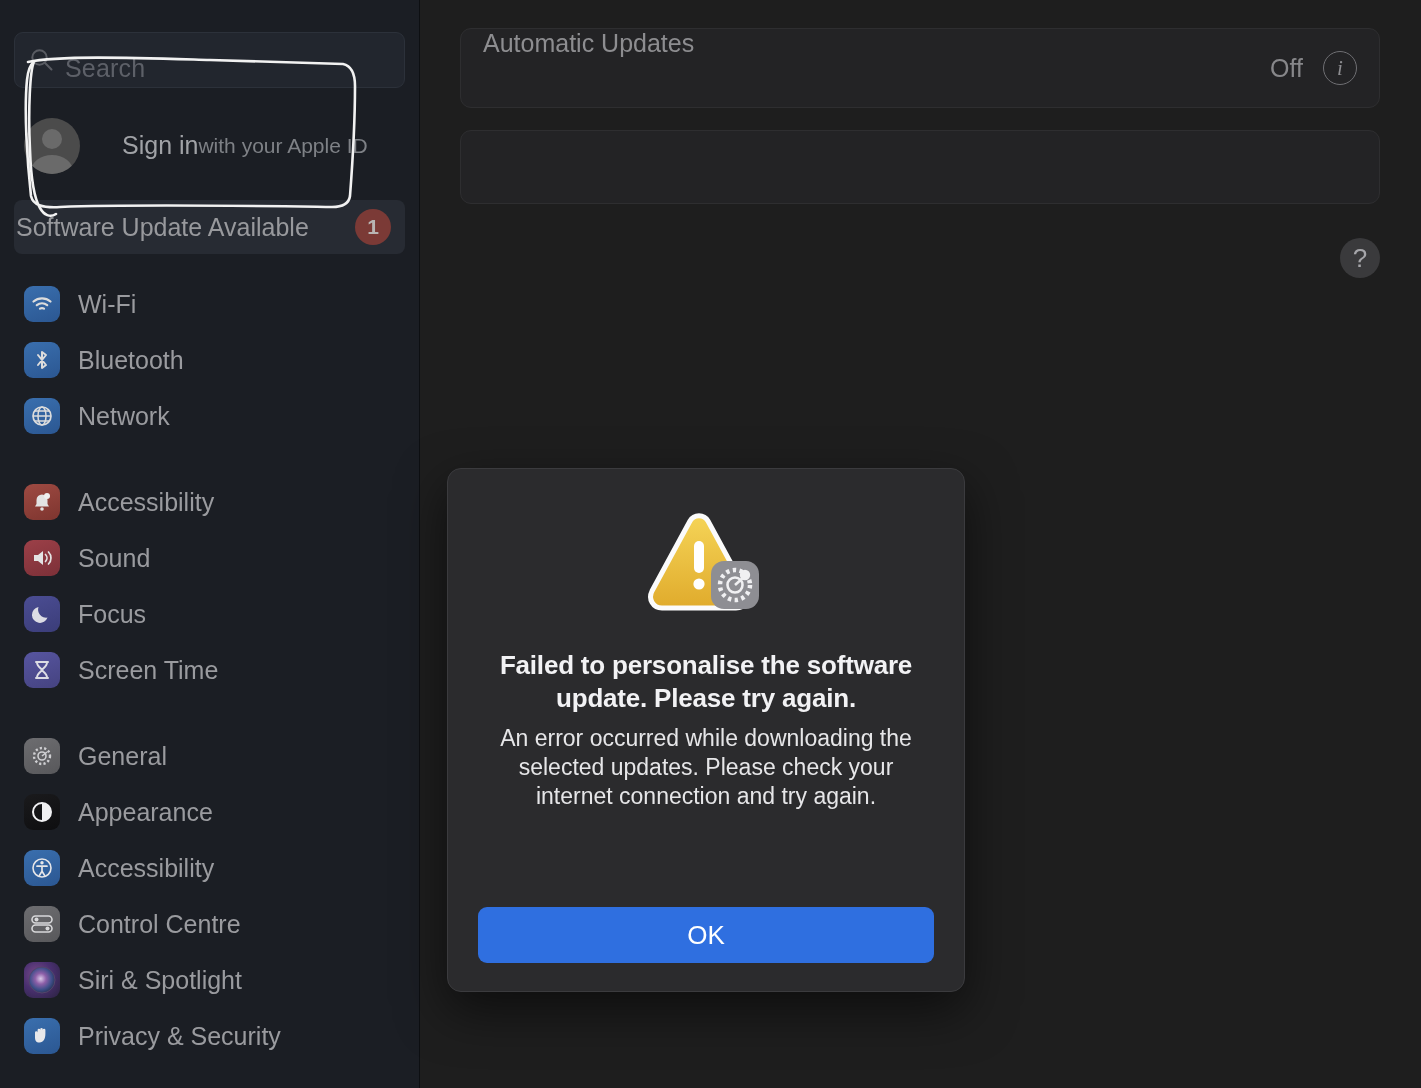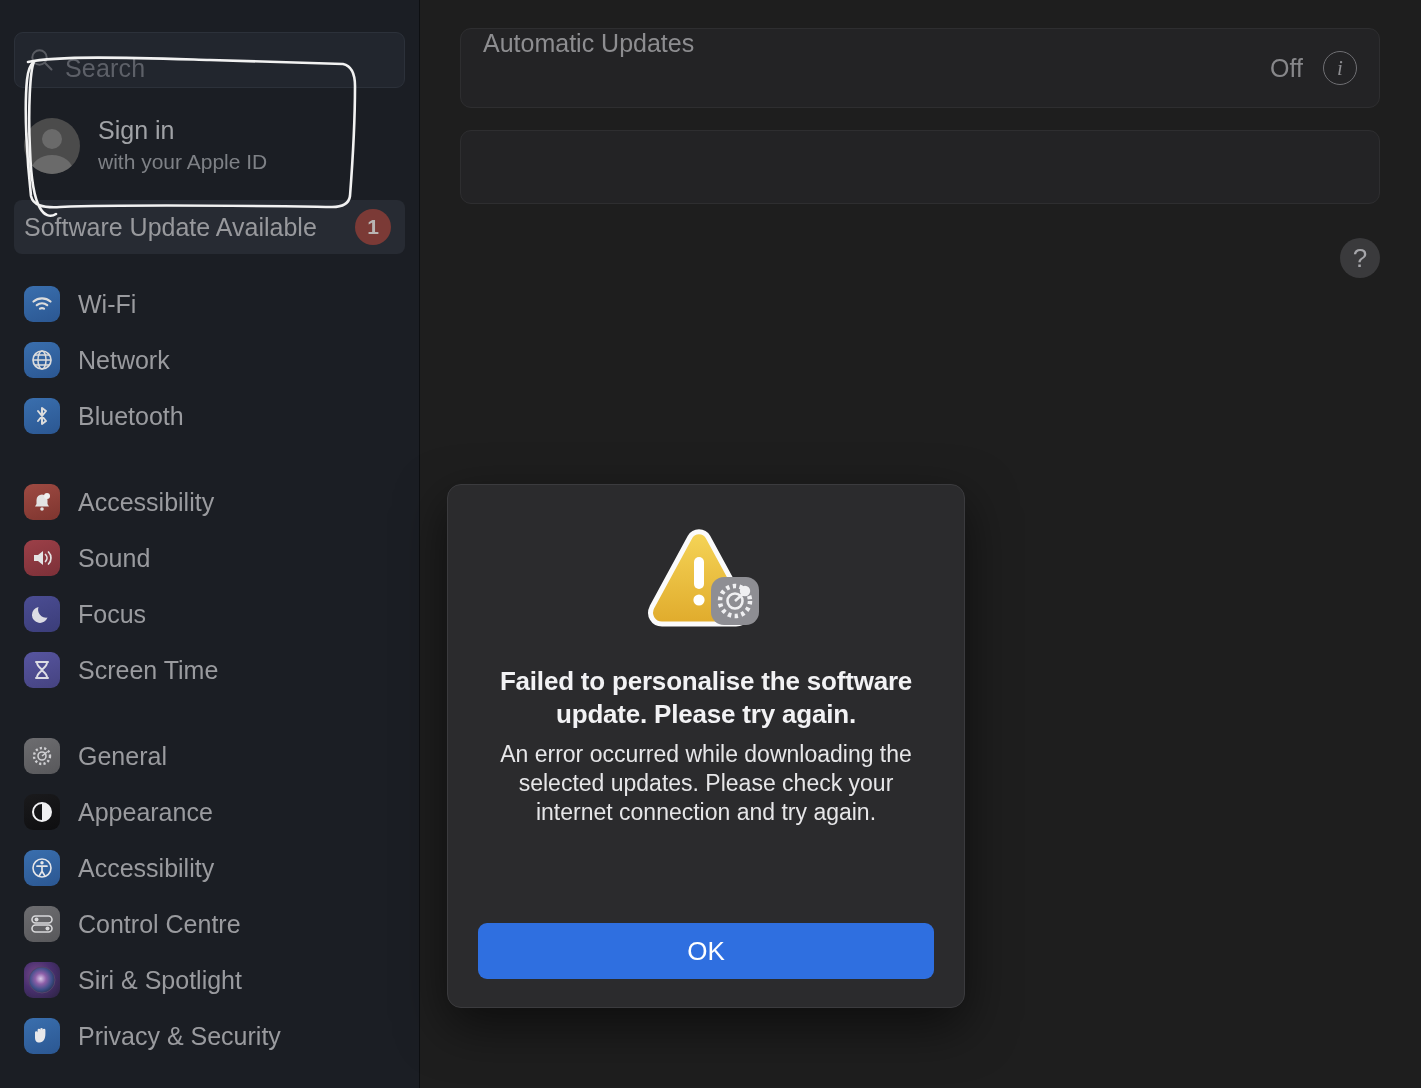--- a/index.html
+++ b/index.html
@@ -45,29 +45,29 @@
     position: relative; overflow: hidden;
   }
   .avatar .head {
     position: absolute; top: 11px; left: 50%; transform: translateX(-50%);
     width: 20px; height: 20px; border-radius: 50%; background: #6a6a6a;
   }
   .avatar .body {
     position: absolute; bottom: -13px; left: 50%; transform: translateX(-50%);
     width: 42px; height: 32px; border-radius: 50% 50% 0 0; background: #6a6a6a;
   }
-  .account-text { display: flex; flex-direction: column; justify-content: flex-start; }
+  .account-text { display: flex; justify-content: flex-start; margin-left: 24px; }
   .account-title { color: #a0a2a6; font-size: 25px; line-height: 1.25; }
   .account-sub { color: #7e8186; font-size: 21px; line-height: 1.35; margin-top: 2px; }
 
   .update-row {
     display: flex; align-items: center; justify-content: space-between;
     height: 54px; margin-top: 6px;
     background: #272b33; border-radius: 8px;
-    padding: 0 14px 0 10px;
+    padding: 0 14px 0 2px;
   }
   .update-label { color: #98999d; font-size: 25px; }
   .badge {
     min-width: 36px; height: 36px; border-radius: 18px;
     background: #7b3a36; color: #b9b5b4;
     font-size: 21px; font-weight: bold;
     display: flex; align-items: center; justify-content: center;
     padding: 0 10px;
   }
 
@@ -132,21 +132,21 @@
   .help-button {
     position: absolute; right: 41px; top: 238px;
     width: 40px; height: 40px; border-radius: 50%;
     background: #3a3a3c; color: #a6a6aa;
     display: flex; align-items: center; justify-content: center;
     font-size: 26px;
   }
 
   
   .dialog {
-    position: absolute; left: 447px; top: 484px;
+    position: absolute; left: 447px; top: 468px;
     width: 518px; height: 524px;
     background: #2b2b2d;
     border: 1px solid #3b3b3e;
     border-radius: 14px;
     z-index: 30;
     padding: 42px 46px 28px 46px;
     display: flex; flex-direction: column; align-items: center;
     box-shadow: 0 18px 50px rgba(0,0,0,.55);
   }
   .warn-wrap { position: relative; width: 126px; height: 112px; margin-bottom: 26px; }
@@ -202,38 +202,38 @@
         <span class="nav-icon ic-wifi">
           <svg width="26" height="26" viewBox="0 0 26 26">
             <path d="M4.5 10.5a13 13 0 0 1 17 0" fill="none" stroke="#dcdcdc" stroke-width="2.2" stroke-linecap="round"></path>
             <path d="M7.8 14.2a8.4 8.4 0 0 1 10.4 0" fill="none" stroke="#dcdcdc" stroke-width="2.2" stroke-linecap="round"></path>
             <path d="M11 17.7a3.6 3.6 0 0 1 4 0" fill="none" stroke="#dcdcdc" stroke-width="2.2" stroke-linecap="round"></path>
           </svg>
         </span>
         <span class="nav-label">Wi-Fi</span>
       </div>
       <div class="nav-item">
+        <span class="nav-icon ic-bluetooth">
+          <svg width="24" height="24" viewBox="0 0 24 24">
+            <path d="M8 7l8 10-4 3V4l4 3-8 10" fill="none" stroke="#dcdcdc" stroke-width="2" stroke-linejoin="round" stroke-linecap="round"></path>
+          </svg>
+        </span>
+        <span class="nav-label">Bluetooth</span>
+      </div>
+      <div class="nav-item">
         <span class="nav-icon ic-network">
           <svg width="26" height="26" viewBox="0 0 26 26">
             <circle cx="13" cy="13" r="9" fill="none" stroke="#dcdcdc" stroke-width="1.7"></circle>
             <ellipse cx="13" cy="13" rx="4" ry="9" fill="none" stroke="#dcdcdc" stroke-width="1.5"></ellipse>
             <line x1="4" y1="13" x2="22" y2="13" stroke="#dcdcdc" stroke-width="1.5"></line>
             <line x1="5.5" y1="8" x2="20.5" y2="8" stroke="#dcdcdc" stroke-width="1.3"></line>
             <line x1="5.5" y1="18" x2="20.5" y2="18" stroke="#dcdcdc" stroke-width="1.3"></line>
           </svg>
         </span>
         <span class="nav-label">Network</span>
-      </div>
-      <div class="nav-item">
-        <span class="nav-icon ic-bluetooth">
-          <svg width="24" height="24" viewBox="0 0 24 24">
-            <path d="M8 7l8 10-4 3V4l4 3-8 10" fill="none" stroke="#dcdcdc" stroke-width="2" stroke-linejoin="round" stroke-linecap="round"></path>
-          </svg>
-        </span>
-        <span class="nav-label">Bluetooth</span>
       </div>
     </div>
 
     <div class="nav-group gap">
       <div class="nav-item">
         <span class="nav-icon ic-notif">
           <svg width="24" height="24" viewBox="0 0 24 24">
             <path d="M12 4.5a5.5 5.5 0 0 0-5.5 5.5v4l-1.5 2.5h14L17.5 14v-4A5.5 5.5 0 0 0 12 4.5z" fill="#e3e3e3"></path>
             <circle cx="12" cy="19" r="1.8" fill="#e3e3e3"></circle>
             <circle cx="17" cy="6" r="3" fill="#efefef"></circle>

